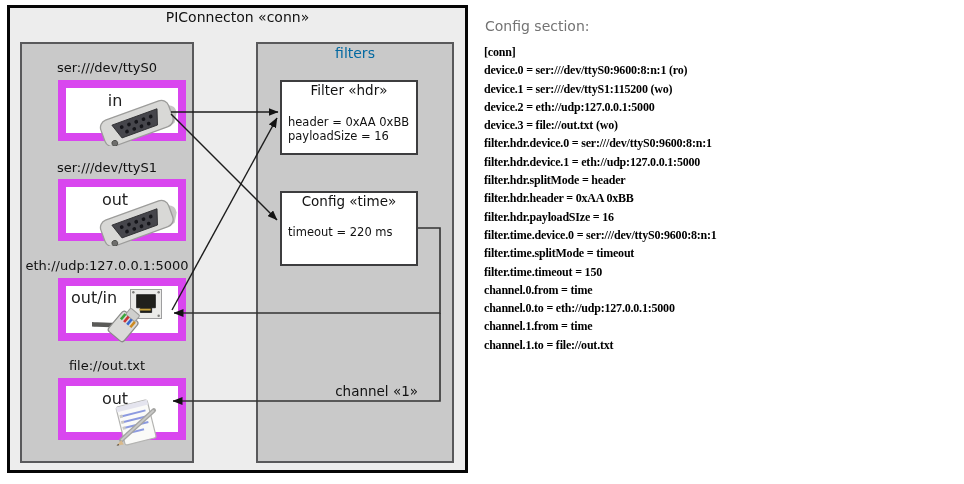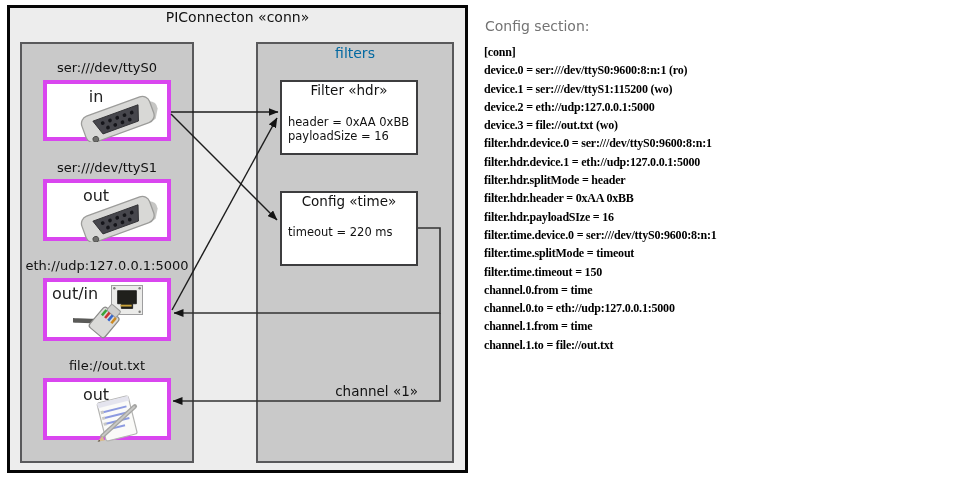--- a/index.html
+++ b/index.html
@@ -7,21 +7,21 @@
   #stage{position:relative;width:840px;height:484px;background:#ffffff;
          font-family:"DejaVu Sans",sans-serif;color:#1a1a1a;overflow:hidden;}
   .abs{position:absolute;}
   .outer-box{left:7px;top:5px;width:461px;height:468px;border:3px solid #060606;background:#ededed;}
   .diagram-title{left:7px;top:9px;width:461px;text-align:center;font-size:14px;color:#111;}
   .group-ct{width:174px;background:#c9c9c9;border:2px solid #59595b;}
   .devices-ct{left:20px;top:42px;height:421px;}
   .filters-ct{left:256px;top:42px;width:198px;height:421px;background:#c9c9c9;border:2px solid #59595b;}
   .filters-title{left:256px;top:45px;width:198px;text-align:center;font-size:14px;color:#0369a1;}
   .dev-label{left:22px;width:170px;text-align:center;font-size:13px;color:#111;white-space:nowrap;}
-  .dev-box{left:43px;width:128px;background:#ffffff;border:4px solid #d946ef;}
+  .dev-box{left:58px;width:128px;background:#ffffff;border:8px solid #d946ef;}
   .mode{position:absolute;left:0;top:3px;width:98px;text-align:center;font-size:16px;color:#222;}
   .mode-left{position:absolute;left:5px;top:2px;font-size:16px;color:#222;}
   .filter-box{left:280px;width:138px;background:#ffffff;border:2px solid #3d3d3f;}
   .filter-title{text-align:center;font-size:13.5px;color:#111;}
   .filter-attrs{position:absolute;left:6px;font-size:11.5px;line-height:13.5px;color:#111;white-space:nowrap;}
   .ch-label{left:280px;width:138px;text-align:right;font-size:13.5px;color:#111;}
   .cfg-heading{left:485px;top:18px;font-size:14px;font-weight:normal;color:#737373;}
   .cfg-body{left:484px;top:43px;margin:0;font-family:Liberation Serif, serif;
             font-size:12px;line-height:18.3px;font-weight:bold;color:#000;letter-spacing:-0.2px;}
   svg.lines{left:0;top:0;pointer-events:none;}

